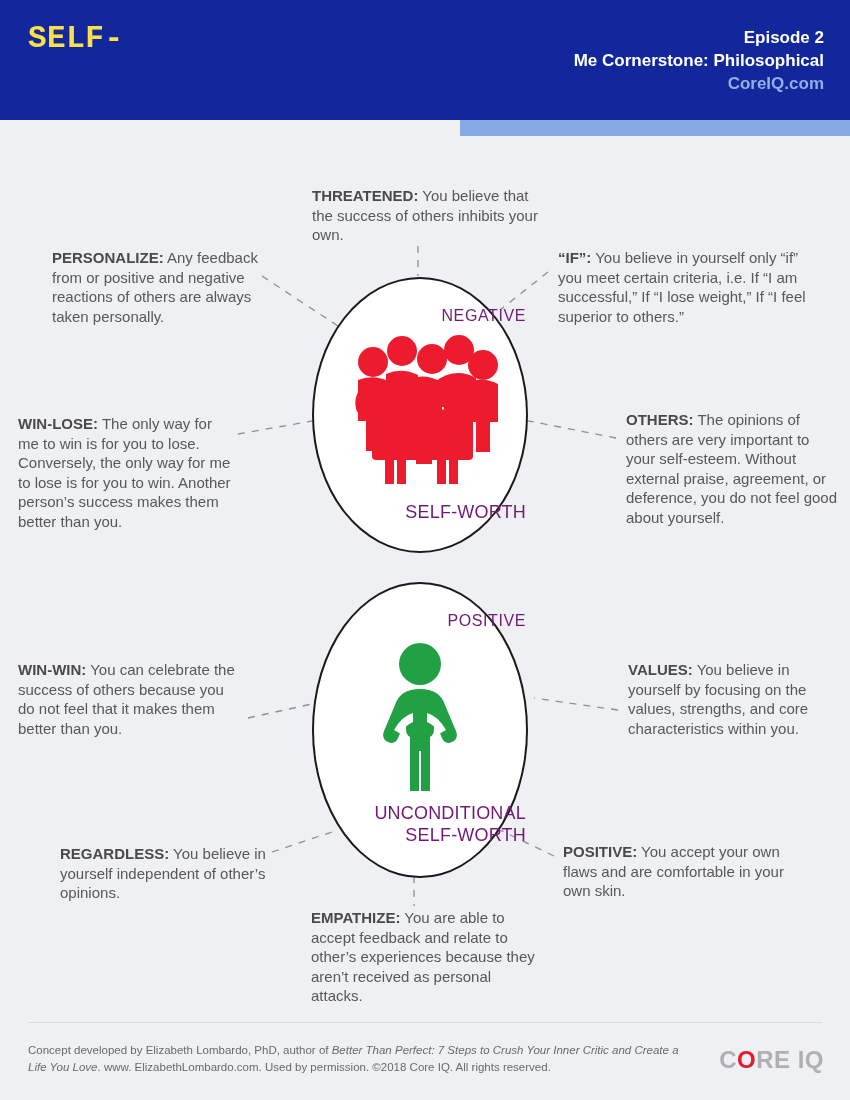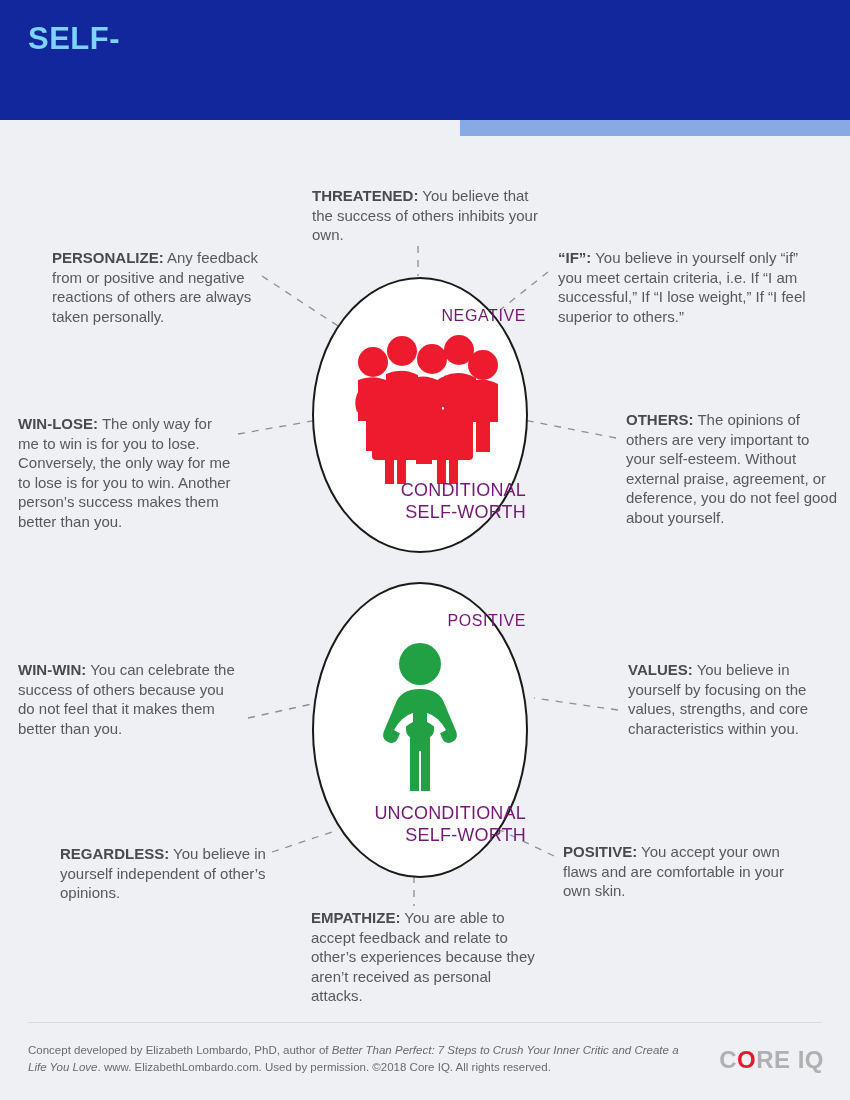--- a/index.html
+++ b/index.html
@@ -26,21 +26,21 @@
   }
   .header-title {
     position: absolute;
     left: 28px;
     top: 22px;
     font-size: 31px;
     font-weight: bold;
     line-height: 34px;
     letter-spacing: 0.5px;
   }
-  .title-line1 { color: #7dd3fc; display: block; }
+  .title-line1 { color: #fde047; display: block; font-family: Liberation Mono, monospace; }
   .title-line2 { color: #ffffff; display: block; }
 
   .header-right {
     position: absolute;
     right: 26px;
     top: 26px;
     text-align: right;
     line-height: 23px;
   }
   .hr-line1 { font-size: 17px; font-weight: bold; color: #ffffff; }
@@ -165,20 +165,25 @@
   }
   .logo .o-red { color: #e8192c; }
 </style>
 </head>
 <body>
 
 <div class="header">
   <div class="header-title">
     <span class="title-line1">SELF-</span>
   </div>
+  <div class="header-right">
+    <div class="hr-line1">Episode 2</div>
+    <div class="hr-line2">Me Cornerstone: Philosophical</div>
+    <div class="hr-line3">CoreIQ.com</div>
+  </div>
 </div>
 <div class="accent-bar"></div>
 
 <svg class="canvas" width="850" height="1100" viewBox="0 0 850 1100">
   <g stroke="#8d8f93" stroke-width="1.3" stroke-dasharray="7 7" fill="none">
 
     <line x1="418" y1="246" x2="418" y2="276"></line>
 
     <line x1="262" y1="276" x2="338" y2="326"></line>
 
@@ -231,21 +236,20 @@
         <path d="M88 80 q20 -10 40 1 l0 45 -10 0 0 35 -9 0 0 -35 -3 0 0 35 -9 0 0 -35 -9 0 z"></path>
 
         <rect x="32" y="82" width="9" height="44" rx="4"></rect>
         <rect x="72" y="82" width="9" height="44" rx="4"></rect>
         <rect x="84" y="82" width="9" height="44" rx="4"></rect>
         <rect x="124" y="82" width="9" height="44" rx="4"></rect>
       </g>
     </svg>
   </div>
   <div class="ellipse-cap cap-bottom">
-    <div>CONDITIONAL</div>
     <div>SELF-WORTH</div>
   </div>
 </div>
 
 <div class="ellipse ellipse-positive">
   <div class="ellipse-cap cap-top">POSITIVE</div>
   <div class="figure-wrap">
     <svg width="112" height="160" viewBox="0 0 112 160" aria-hidden="true">
       <g fill="#22a044">
         <circle cx="56" cy="22" r="21"></circle>

